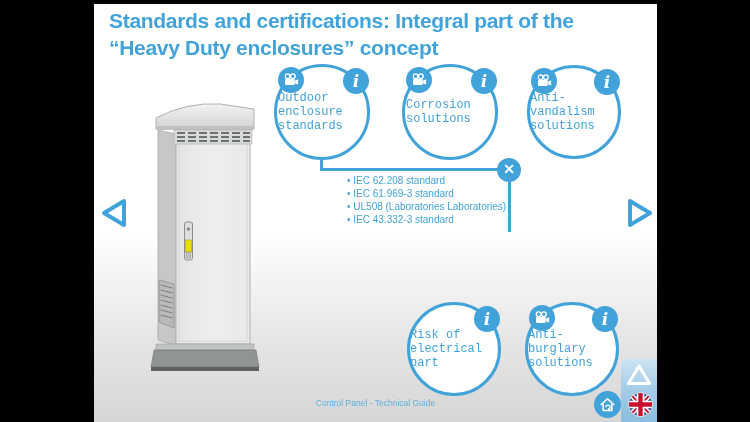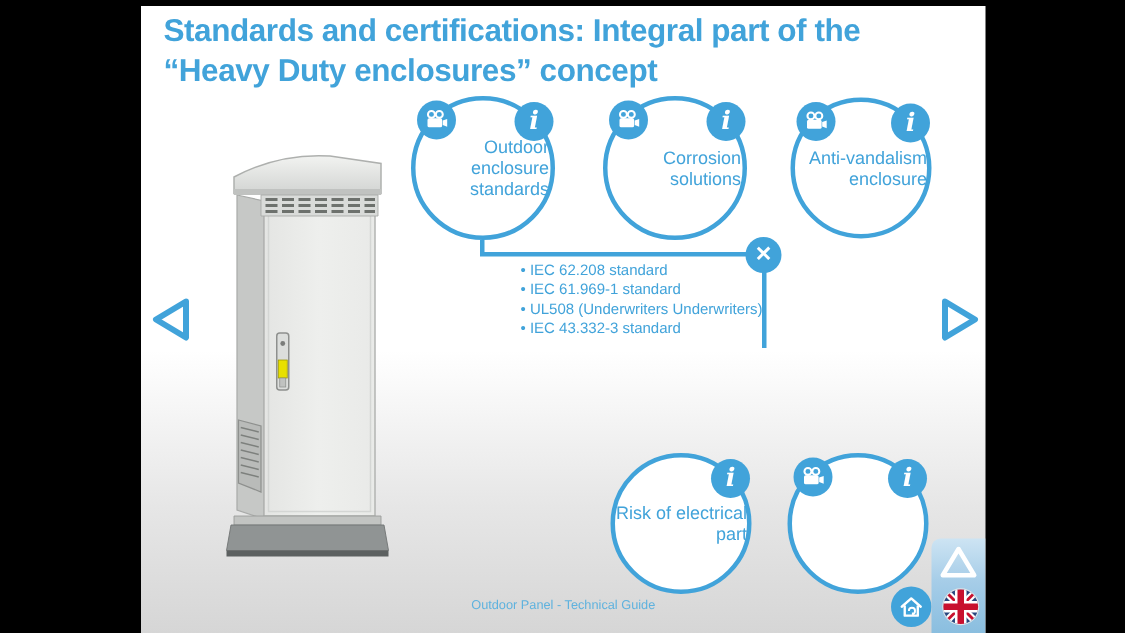--- a/index.html
+++ b/index.html
@@ -9,22 +9,22 @@
   .stage { position:relative; width:680px; height:422px; background:#000; }
   .slide { position:absolute; left:94px; top:4px; width:563px; height:418px;
            background:linear-gradient(180deg,#ffffff 0%,#ffffff 55%,#e6e6e6 80%,#d6d6d6 100%);
            overflow:hidden; }
   .title { position:absolute; left:15px; top:3px; width:532px;
            font-size:21px; line-height:27px; font-weight:bold; letter-spacing:-0.3px;
            color:var(--accent); }
   
   .topic { position:absolute; border:3px solid var(--accent); border-radius:50%;
            background:#fff; display:flex; align-items:center; justify-content:center; }
-  .tlabel { width:88px; text-align:right; color:var(--accent); font-size:12px;
-            line-height:14px; }
+  .tlabel { width:88px; text-align:left; color:var(--accent); font-size:12px;
+            line-height:14px;font-family:Liberation Mono, monospace; }
   .badge { position:absolute; width:26px; height:26px; border-radius:50%;
            background:var(--accent); display:flex; align-items:center; justify-content:center; }
   .badge.cam { left:1px; top:0px; }
   .badge.inf { right:-2px; top:1px; }
   .iglyph { font-family:"DejaVu Serif", serif; font-style:italic; font-weight:bold;
             color:#fff; font-size:17px; line-height:24px; }
   
   .cline { position:absolute; background:var(--accent); }
   .closebtn { position:absolute; left:403px; top:154px; width:24px; height:24px;
               border-radius:50%; background:var(--accent); color:#fff; font-size:14px;
@@ -171,21 +171,21 @@
         <svg width="18" height="18" viewBox="0 0 24 24">
           <circle cx="7.5" cy="7" r="3.1" fill="none" stroke="#fff" stroke-width="1.8"></circle>
           <circle cx="14.5" cy="7" r="3.1" fill="none" stroke="#fff" stroke-width="1.8"></circle>
           <rect x="4" y="10.5" width="13" height="8" rx="1.5" fill="#fff"></rect>
           <polygon points="17.5,12.5 21.5,11 21.5,18 17.5,16.5" fill="#fff"></polygon>
         </svg>
       </div>
       <div class="badge inf">
           <span class="iglyph">i</span>
         </div>
-      <div class="tlabel">Anti-vandalism enclosure</div>
+      <div class="tlabel">Anti-vandalism solutions</div>
     </div>
 
     <div class="topic" style="left:313px; top:298px; width:94px; height:94px;">
       <div class="badge inf">
           <span class="iglyph">i</span>
         </div>
       <div class="tlabel">Risk of electrical part</div>
     </div>
 
     <div class="topic" style="left:431px; top:298px; width:94px; height:94px;">
@@ -193,34 +193,35 @@
         <svg width="18" height="18" viewBox="0 0 24 24">
           <circle cx="7.5" cy="7" r="3.1" fill="none" stroke="#fff" stroke-width="1.8"></circle>
           <circle cx="14.5" cy="7" r="3.1" fill="none" stroke="#fff" stroke-width="1.8"></circle>
           <rect x="4" y="10.5" width="13" height="8" rx="1.5" fill="#fff"></rect>
           <polygon points="17.5,12.5 21.5,11 21.5,18 17.5,16.5" fill="#fff"></polygon>
         </svg>
       </div>
       <div class="badge inf">
           <span class="iglyph">i</span>
         </div>
+      <div class="tlabel">Anti-burglary solutions</div>
     </div>
 
     <div class="cline" style="left:226px; top:156px; width:3px; height:10px;"></div>
     <div class="cline" style="left:226px; top:164px; width:184px; height:3px;"></div>
     <div class="cline" style="left:414px; top:177px; width:3px; height:51px;"></div>
     <div class="closebtn">✕</div>
     <ul class="stdlist">
       <li>IEC 62.208 standard</li>
-      <li>IEC 61.969-1 standard</li>
-      <li>UL508 (Underwriters Underwriters)</li>
+      <li>IEC 61.969-3 standard</li>
+      <li>UL508 (Laboratories Laboratories)</li>
       <li>IEC 43.332-3 standard</li>
     </ul>
 
-    <div class="footer">Outdoor Panel - Technical Guide</div>
+    <div class="footer">Control Panel - Technical Guide</div>
 
     <div class="homebtn">
       <svg width="19" height="19" viewBox="0 0 24 24">
         <path d="M4 12 L12 5 L20 12" fill="none" stroke="#fff" stroke-width="2" stroke-linecap="round" stroke-linejoin="round"></path>
         <path d="M6.5 11 V19.5 H17.5 V11" fill="none" stroke="#fff" stroke-width="2" stroke-linejoin="round"></path>
         <path d="M10 15.5 a2.6 2.6 0 1 1 2.6 2.6" fill="none" stroke="#fff" stroke-width="1.6"></path>
         <polygon points="12.6,16.6 15,18.1 12.6,19.6" fill="#fff"></polygon>
       </svg>
     </div>
 

